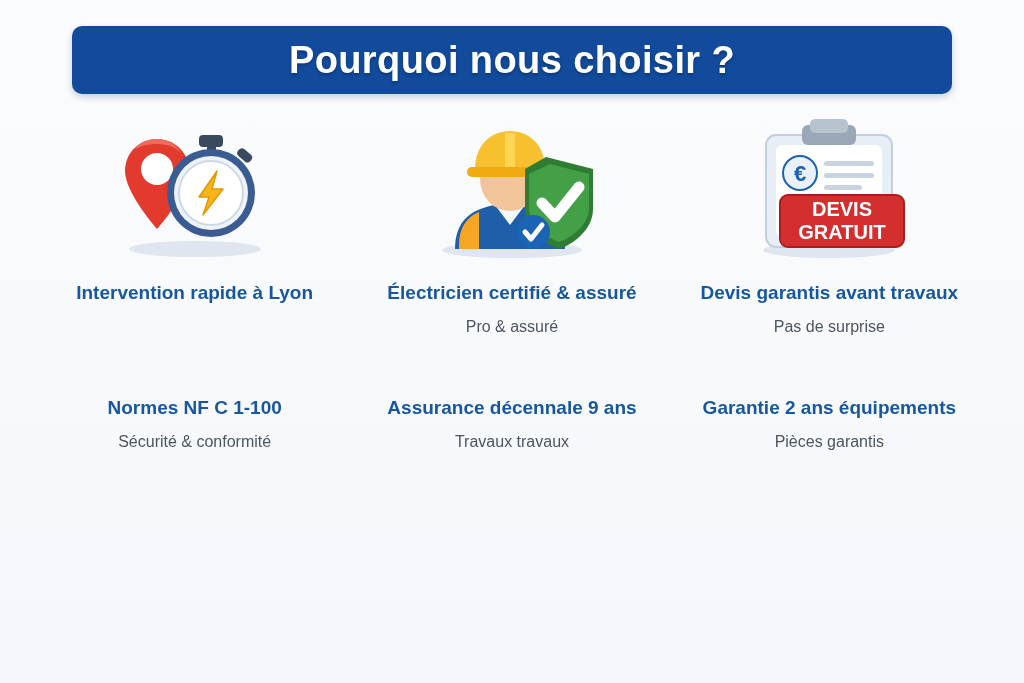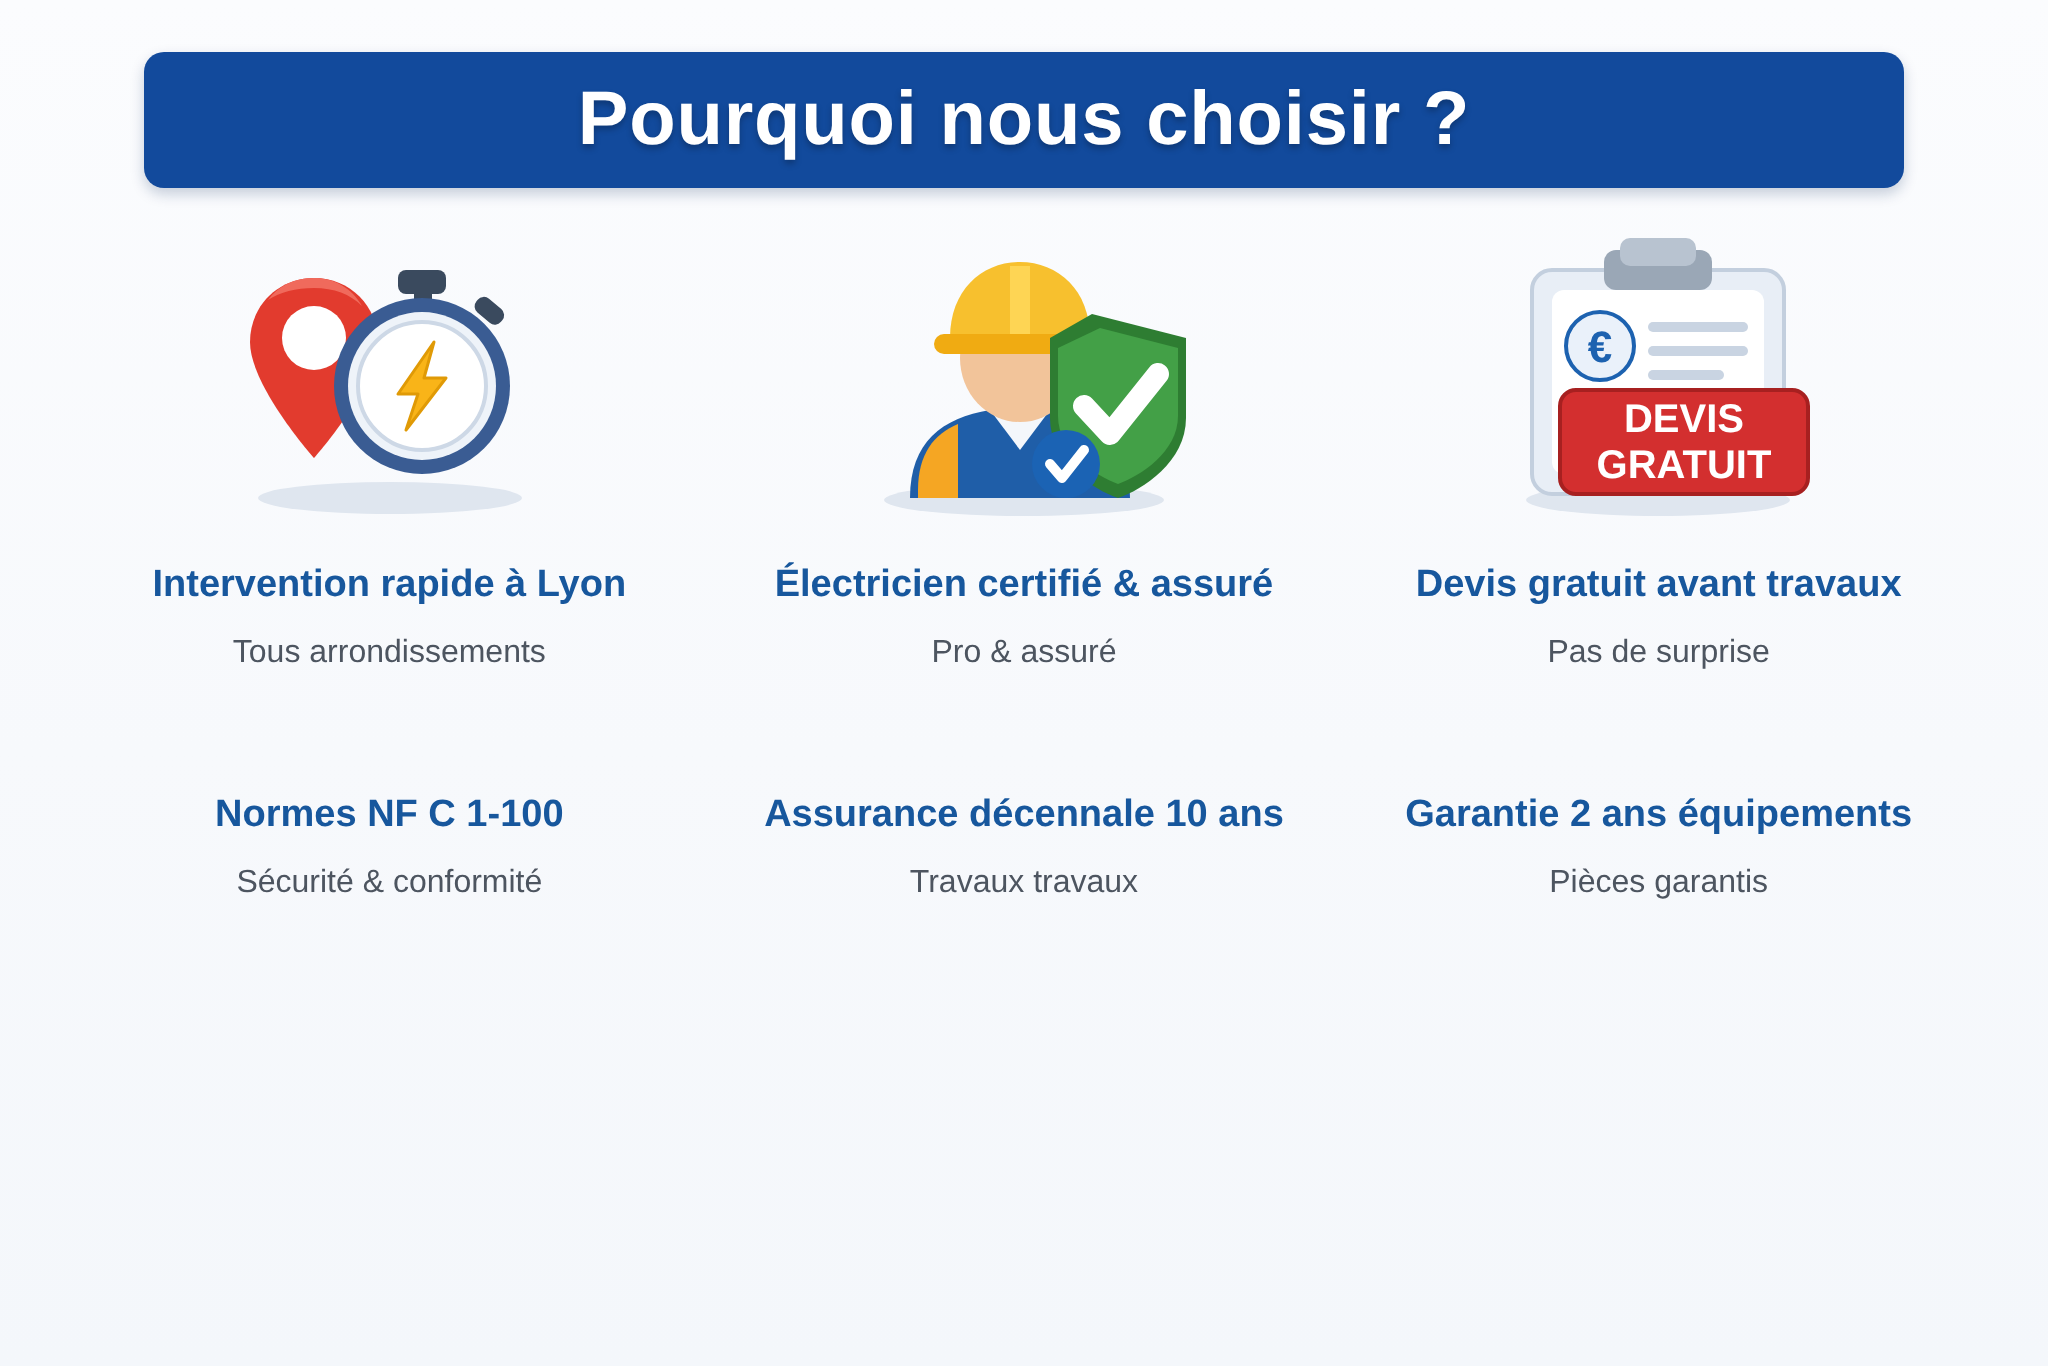--- a/index.html
+++ b/index.html
@@ -110,21 +110,20 @@
           <rect x="104" y="18" width="24" height="12" rx="4" fill="#3a4a5e"></rect>
           <rect x="112" y="26" width="9" height="12" fill="#3a4a5e"></rect>
           <circle cx="116" cy="76" r="44" fill="#3a5c93"></circle>
           <circle cx="116" cy="76" r="37" fill="#eef3f9"></circle>
           <circle cx="116" cy="76" r="32" fill="#ffffff" stroke="#cdd8e6" stroke-width="2"></circle>
           <path d="M122 54 L104 80 L114 80 L108 98 L128 72 L117 72 Z" fill="#f9b418" stroke="#e09a06" stroke-width="1.5" stroke-linejoin="round"></path>
           <rect x="142" y="34" width="16" height="9" rx="4" transform="rotate(40 150 38)" fill="#3a4a5e"></rect>
         </svg>
       </div>
       <div class="card-title">Intervention rapide à Lyon</div>
-      <div class="card-sub">Tous arrondissements</div>
     </div>
 
     <div class="card">
       <div class="icon-wrap">
         <svg width="210" height="145" viewBox="0 0 210 145">
           <ellipse cx="105" cy="133" rx="70" ry="8" fill="#dfe6ef"></ellipse>
 
           <path d="M48 132 C48 104 64 92 88 88 L118 88 C142 92 158 104 158 132 Z" fill="#1f5ea8"></path>
           <path d="M88 88 L103 108 L118 88 L110 84 L96 84 Z" fill="#f4f7fb"></path>
           <path d="M52 128 C52 110 60 100 72 95 L72 132 L52 132 Z" fill="#f5a623"></path>
@@ -162,31 +161,31 @@
 
           <rect x="100" y="44" width="50" height="5" rx="2.5" fill="#c9d4e2"></rect>
           <rect x="100" y="56" width="50" height="5" rx="2.5" fill="#c9d4e2"></rect>
           <rect x="100" y="68" width="38" height="5" rx="2.5" fill="#c9d4e2"></rect>
 
           <rect x="56" y="78" width="124" height="52" rx="8" fill="#d32f2f" stroke="#a72020" stroke-width="2"></rect>
           <text x="118" y="99" font-family="Liberation Sans, sans-serif" font-size="20" font-weight="bold" fill="#ffffff" text-anchor="middle">DEVIS</text>
           <text x="118" y="122" font-family="Liberation Sans, sans-serif" font-size="20" font-weight="bold" fill="#ffffff" text-anchor="middle">GRATUIT</text>
         </svg>
       </div>
-      <div class="card-title">Devis gratuit avant travaux</div>
+      <div class="card-title">Devis garantis avant travaux</div>
       <div class="card-sub">Pas de surprise</div>
     </div>
 
     <div class="card">
       <div class="card-title">Normes NF C 1-100</div>
       <div class="card-sub">Sécurité &amp; conformité</div>
     </div>
 
     <div class="card">
-      <div class="card-title">Assurance décennale 10 ans</div>
+      <div class="card-title">Assurance décennale 9 ans</div>
       <div class="card-sub">Travaux travaux</div>
     </div>
 
     <div class="card">
       <div class="card-title">Garantie 2 ans équipements</div>
       <div class="card-sub">Pièces garantis</div>
     </div>
 
   </div>
 </div>

